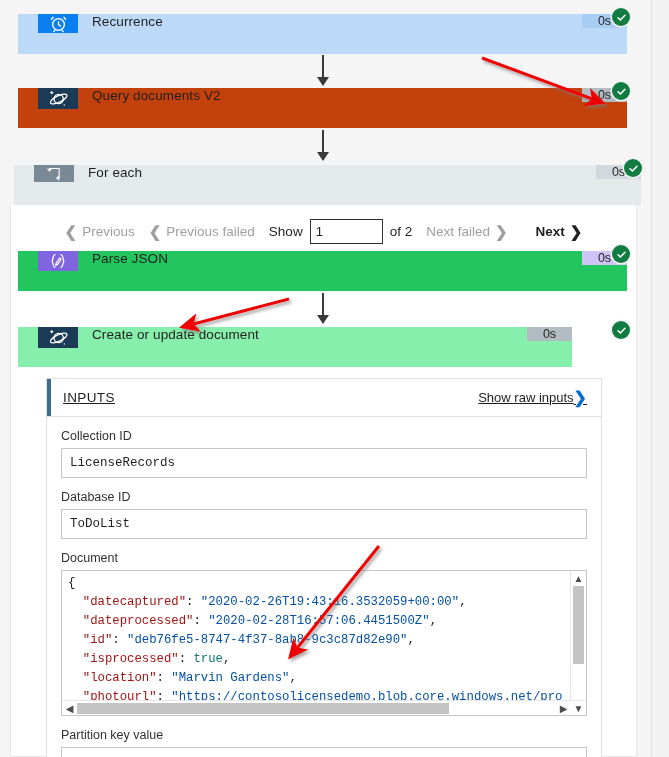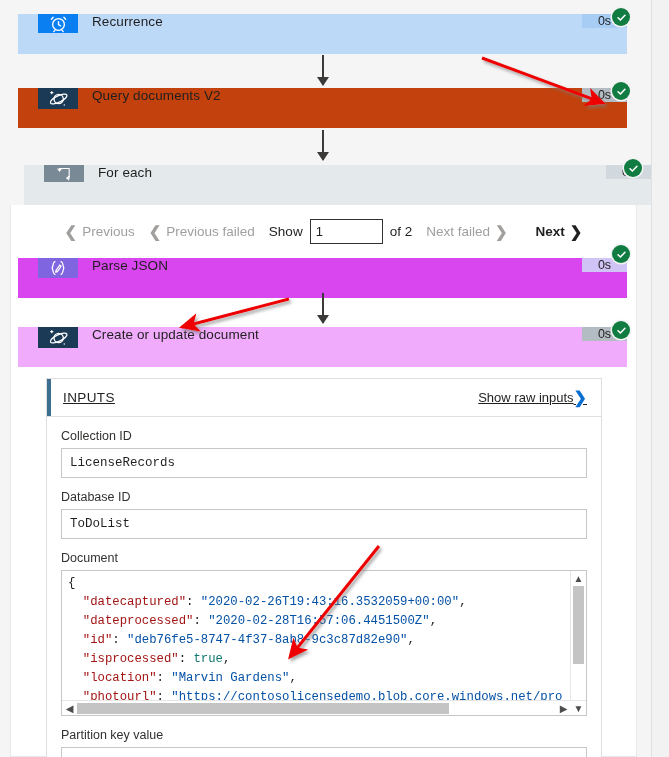--- a/index.html
+++ b/index.html
@@ -26,29 +26,29 @@
   .card .dur { width:45px; min-width:45px; display:flex; align-items:center; justify-content:center; font-size:12.5px; color:#201f1e; }
 
   .card-recurrence { left:18px; top:14px; width:609px; background:#bcd9f7; }
   .card-recurrence .icon { background:#0a7ff2; }
   .card-recurrence .dur { background:#a8cdf4; }
 
   .card-query { left:18px; top:88px; width:609px; background:#c2410c; }
   .card-query .icon { background:#1b3a55; }
   .card-query .dur { background:#b3bcc2; }
 
-  .card-foreach { left:24px; top:165px; width:627px; background:#e4e9ec; }
+  .card-foreach { left:14px; top:165px; width:627px; background:#e4e9ec; }
   .card-foreach .icon { background:#7a8996; }
   .card-foreach .dur { background:#d2d9de; }
 
-  .card-parsejson { left:18px; top:251px; width:609px; background:#d946ef;margin-top:7px; }
+  .card-parsejson { left:18px; top:251px; width:609px; background:#22c55e; }
   .card-parsejson .icon { background:#8065e0; }
   .card-parsejson .dur { background:#cfc4f5; }
 
-  .card-create { left:18px; top:327px; width:609px; background:#f0abfc; }
+  .card-create { left:18px; top:327px; width:554px; background:#86efac; }
   .card-create .icon { background:#1b3a55; }
   .card-create .dur { background:#b3bcc2; }
 
   
   .badge { position:absolute; width:18px; height:18px; border-radius:50%; background:#107c41;
            display:flex; align-items:center; justify-content:center; box-shadow:0 0 0 1.5px #f2f2f2; }
   .badge svg { display:block; }
 
   
   .connector { position:absolute; width:2px; background:#3b3a39; }

